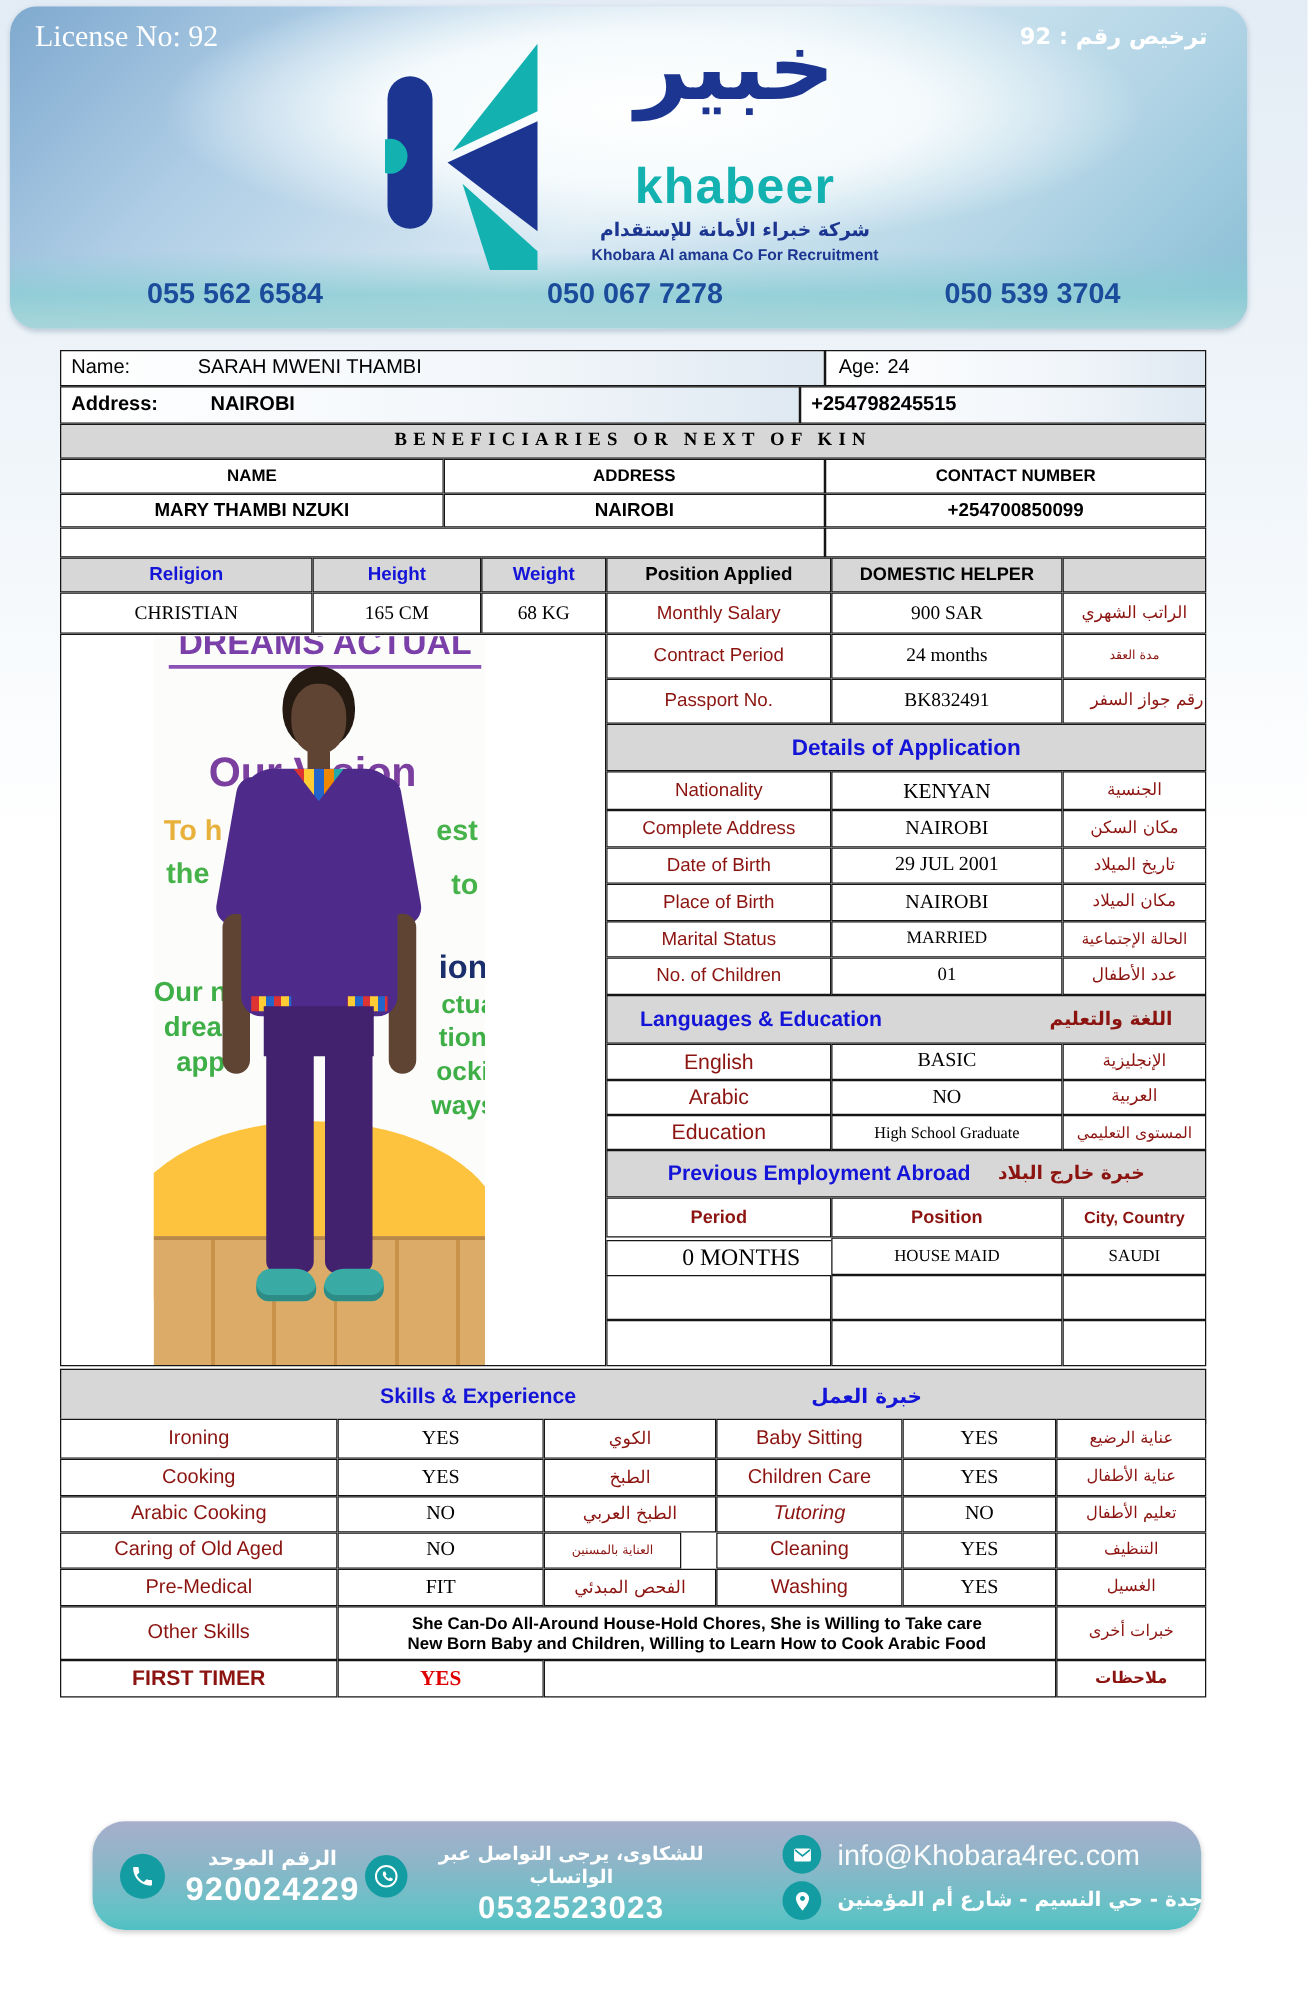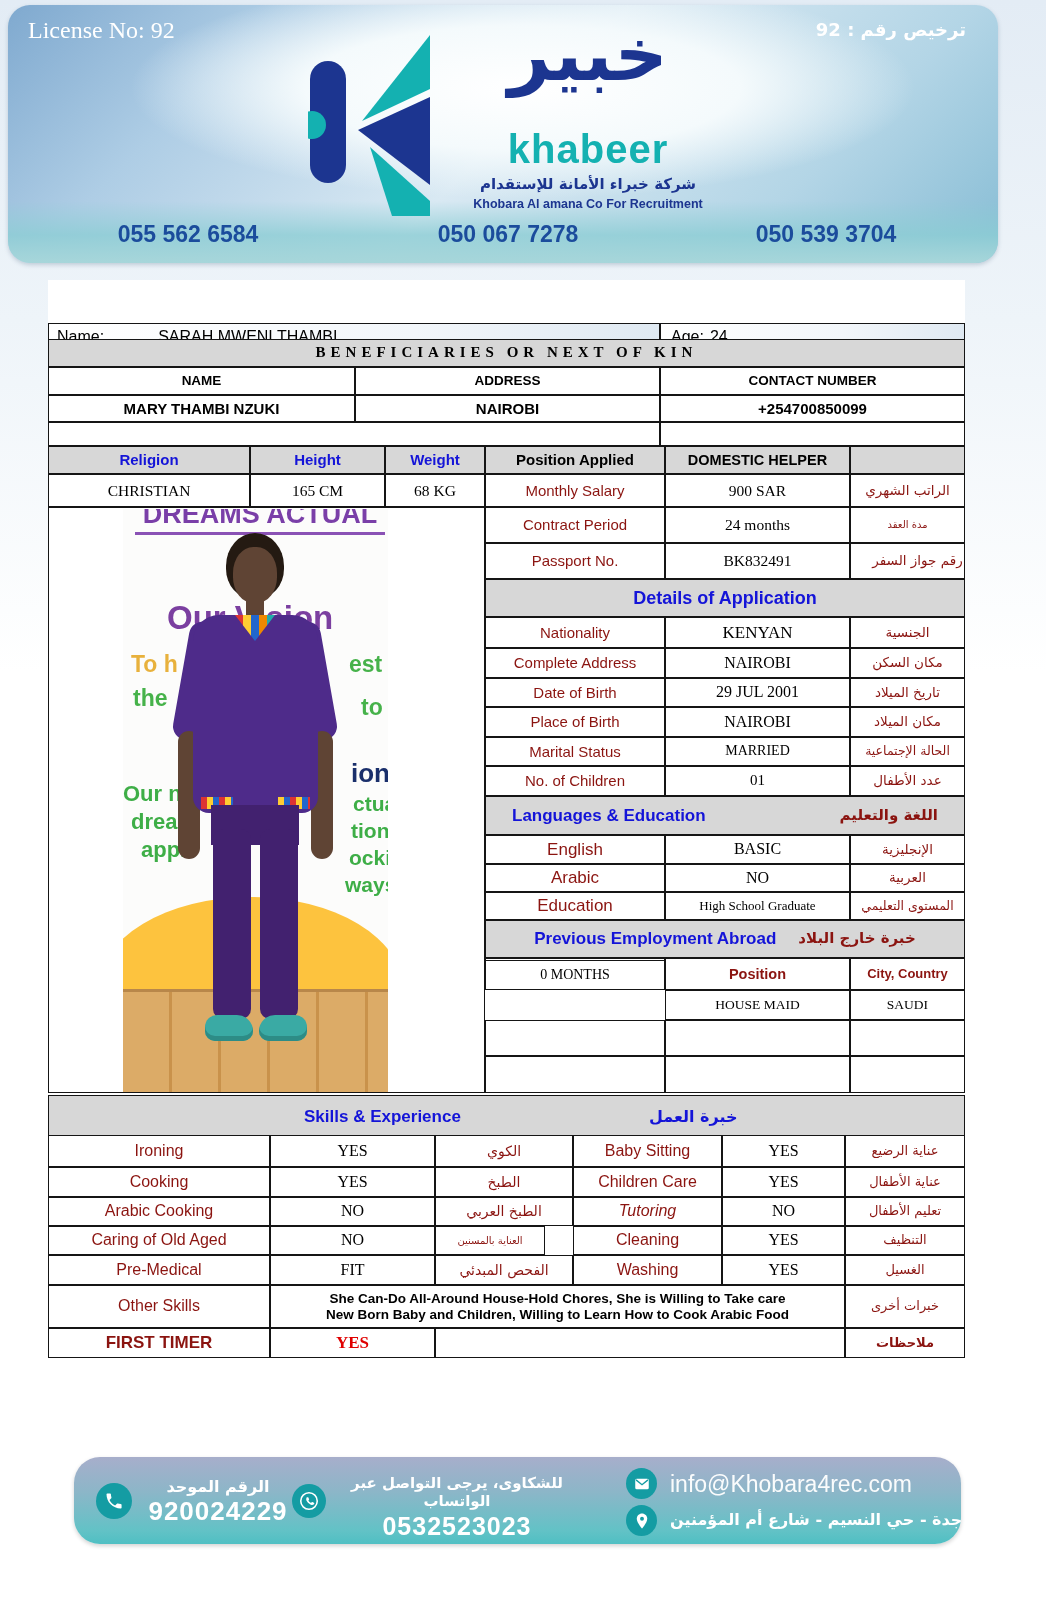--- a/index.html
+++ b/index.html
@@ -35,21 +35,21 @@
      align-items:center;justify-content:center;text-align:center;box-sizing:border-box;line-height:1.15;}
   .left{justify-content:flex-start;}
   .gray{background:#d7d7d7;}
   .sans{font-family:"Liberation Sans",sans-serif;}
   .serif{font-family:"Liberation Serif",serif;}
   .arf{font-family:"DejaVu Sans",sans-serif;direction:rtl;}
   .blue{color:#1414d8;font-weight:bold;}
   .mar{color:#8b1410;}
   .red{color:#e00000;}
   .b{font-weight:bold;}
-  .grad{background:linear-gradient(90deg,#ffffff 0%,#f2f6fa 60%,#dfe9f2 100%);margin-top:43px;}
+  .grad{background:linear-gradient(90deg,#ffffff 0%,#f2f6fa 60%,#dfe9f2 100%);}
   
   .photo{position:absolute;left:74px;top:1px;width:265px;height:583px;background:#fcfcfb;overflow:hidden;}
   .ph-txt{position:absolute;white-space:nowrap;}
   .floor{position:absolute;left:0;top:480px;width:265px;height:103px;
      background:repeating-linear-gradient(90deg,#dcab67 0 46px,#c9924b 46px 49px),#dcab67;
      border-top:3px solid #b8874a;z-index:3;}
   .sun{position:absolute;left:-25px;top:388px;width:305px;height:184px;border-radius:50%;
      background:#fdc33e;z-index:2;}
   .pp{position:absolute;z-index:4;}
   
@@ -181,21 +181,21 @@
   <div class="c serif" style="left:617px;top:612px;width:185px;height:28px;font-size:13px;">High School Graduate</div>
   <div class="c arf mar" style="left:802px;top:612px;width:115px;height:28px;font-size:12.5px;">المستوى التعليمي</div>
 
   <div class="c gray" style="left:437px;top:640px;width:480px;height:38px;gap:22px;">
     <span class="sans blue" style="font-size:17px;">Previous Employment Abroad</span>
     <span class="arf mar b" style="font-size:15px;">خبرة خارج البلاد</span>
   </div>
   <div class="c sans mar b" style="left:437px;top:678px;width:180px;height:32px;font-size:14.5px;">Period</div>
   <div class="c sans mar b" style="left:617px;top:678px;width:185px;height:32px;font-size:14.5px;">Position</div>
   <div class="c sans mar b" style="left:802px;top:678px;width:115px;height:32px;font-size:13px;text-align:right;">City, Country</div>
-  <div class="c serif" style="left:437px;top:680px;width:180px;height:30px;font-size:14px;">0 MONTHS</div>
+  <div class="c serif" style="left:437px;top:712px;width:216px;height:30px;font-size:19px;">0 MONTHS</div>
   <div class="c serif" style="left:617px;top:710px;width:185px;height:30px;font-size:13.5px;">HOUSE MAID</div>
   <div class="c serif" style="left:802px;top:710px;width:115px;height:30px;font-size:13.5px;">SAUDI</div>
   <div class="c" style="left:437px;top:740px;width:180px;height:36px;"></div>
   <div class="c" style="left:617px;top:740px;width:185px;height:36px;"></div>
   <div class="c" style="left:802px;top:740px;width:115px;height:36px;"></div>
   <div class="c" style="left:437px;top:776px;width:180px;height:37px;"></div>
   <div class="c" style="left:617px;top:776px;width:185px;height:37px;"></div>
   <div class="c" style="left:802px;top:776px;width:115px;height:37px;"></div>
 
   <div class="c" style="left:0;top:227px;width:437px;height:586px;">

